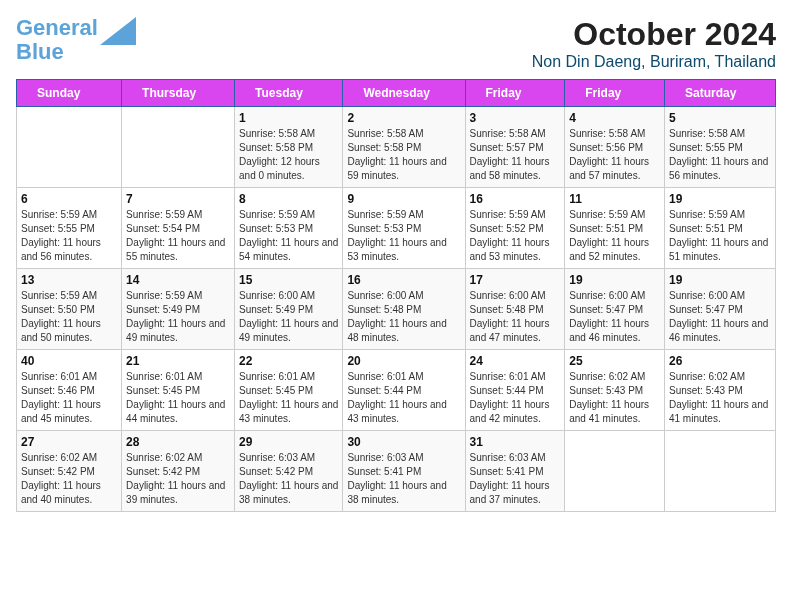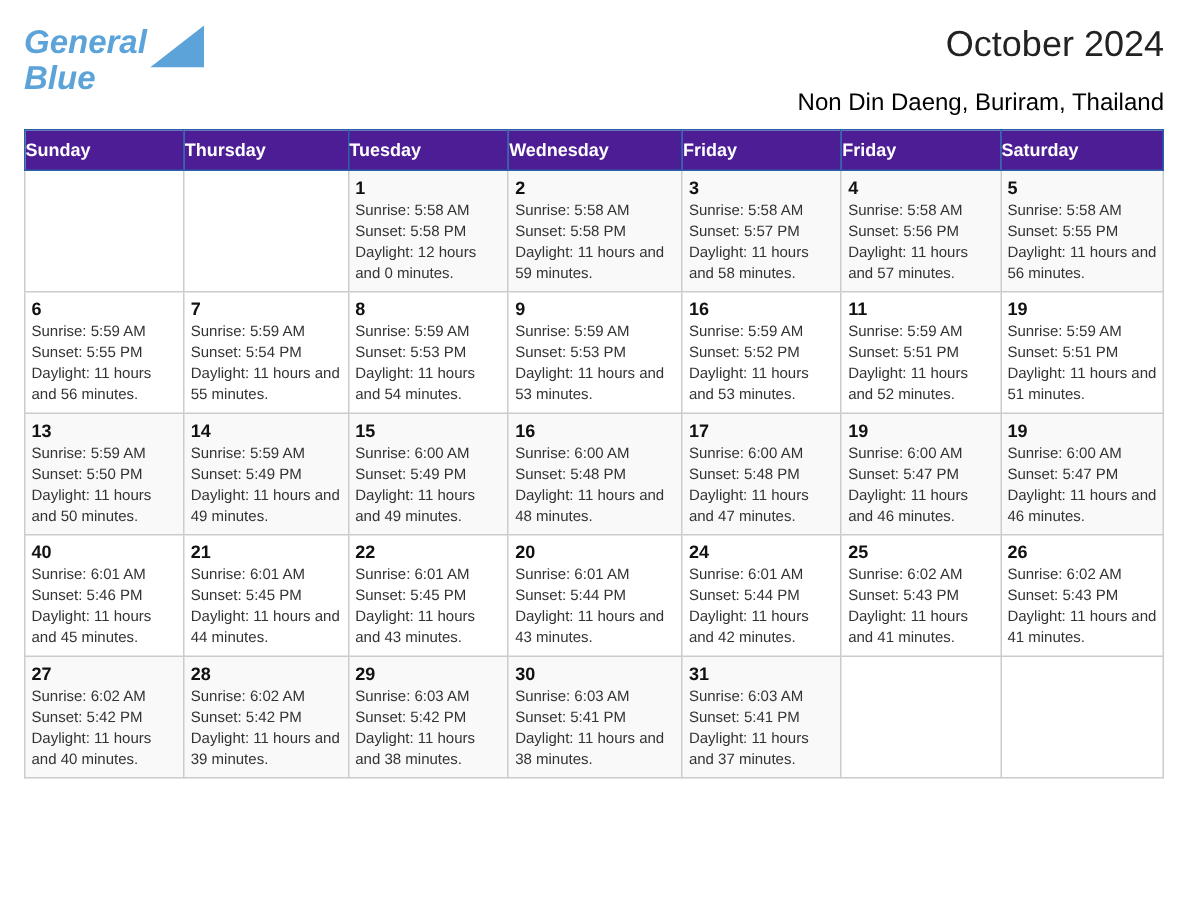--- a/index.html
+++ b/index.html
@@ -13,53 +13,51 @@
     .header {
       display: flex;
       justify-content: space-between;
       align-items: flex-start;
       margin-bottom: 8px;
     }
     .logo {
       display: flex;
       flex-direction: column;
       align-items: center;
-      font-style: italic;
     }
     .logo-text {
       font-size: 22px;
       font-weight: bold;
       color: #2a5fa5;
       line-height: 1.1;
     }
     .logo-text span {
       color: #5ba3d9;
     }
     .title-block {
       text-align: right;
     }
     .month-title {
-      font-size: 24px;
-      font-weight: normal;
+      font-size: 32px;
+      font-weight: bold;
       color: #222;
     }
     .location {
       font-size: 16px;
-      color: #000000;
-      margin-top: 16px;
+      color: #0c4a6e;
     }
     table {
       width: 100%;
       border-collapse: collapse;
       font-size: 11px;
     }
     thead tr th {
-      background-color: #4c1d95;
+      background-color: #d946ef;
       color: #fff;
-      padding: 6px 0;
+      padding: 6px 20px;
       text-align: left;
       font-size: 12px;
       font-weight: bold;
       border: 1px solid #2a5faa;
     }
     tbody tr td {
       border: 1px solid #ccc;
       padding: 4px 4px;
       vertical-align: top;
       min-height: 70px;

